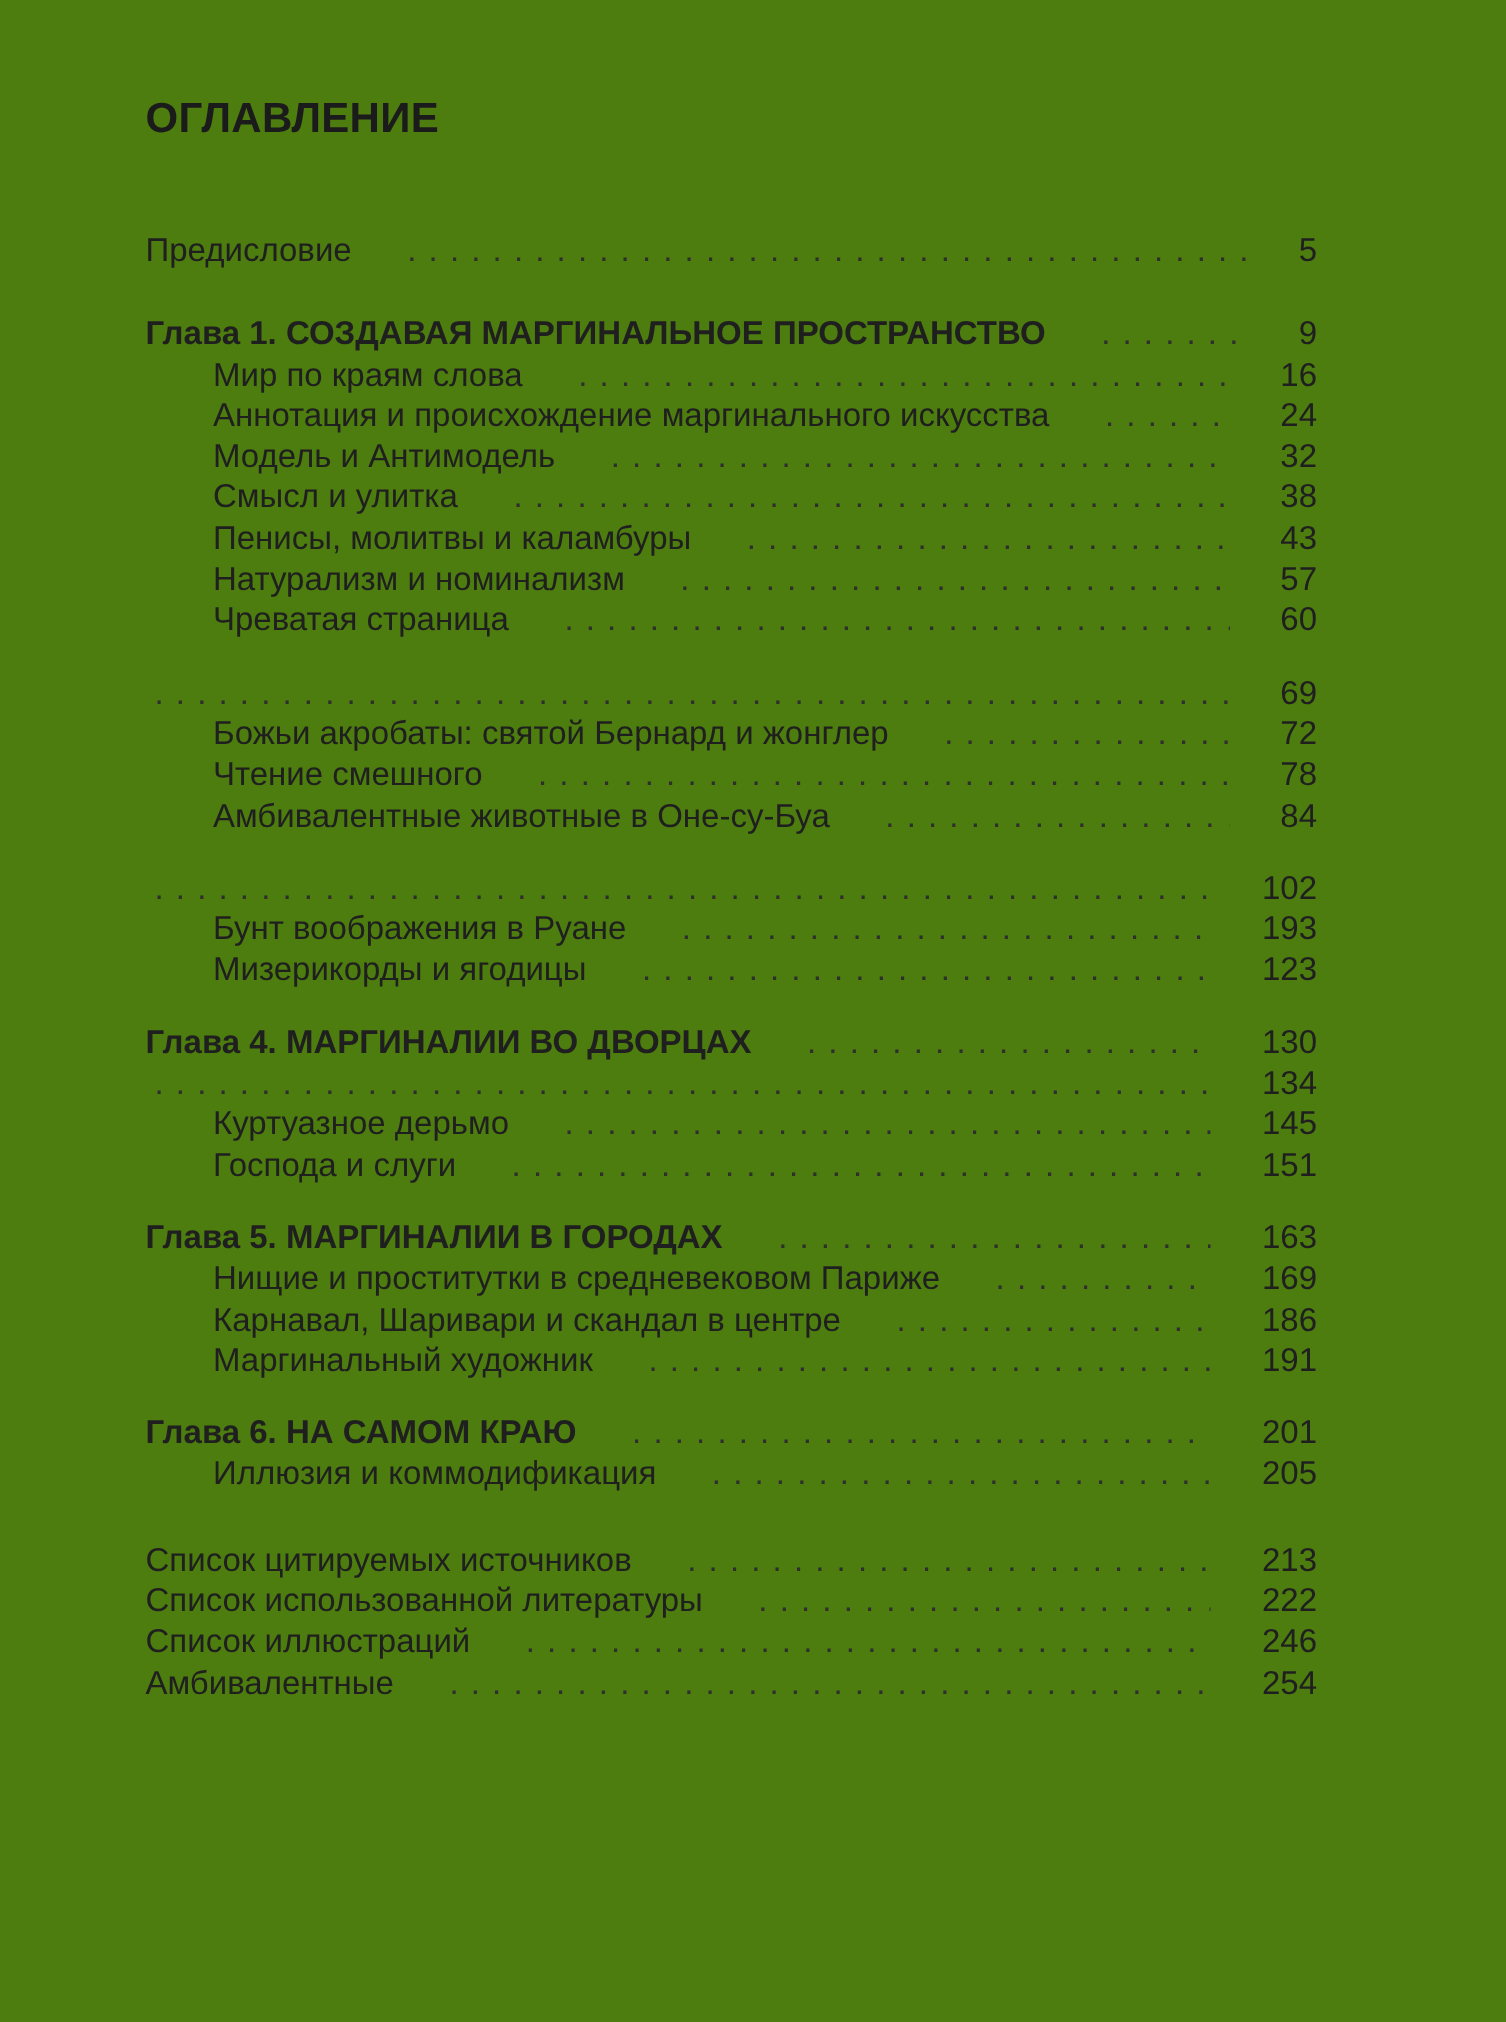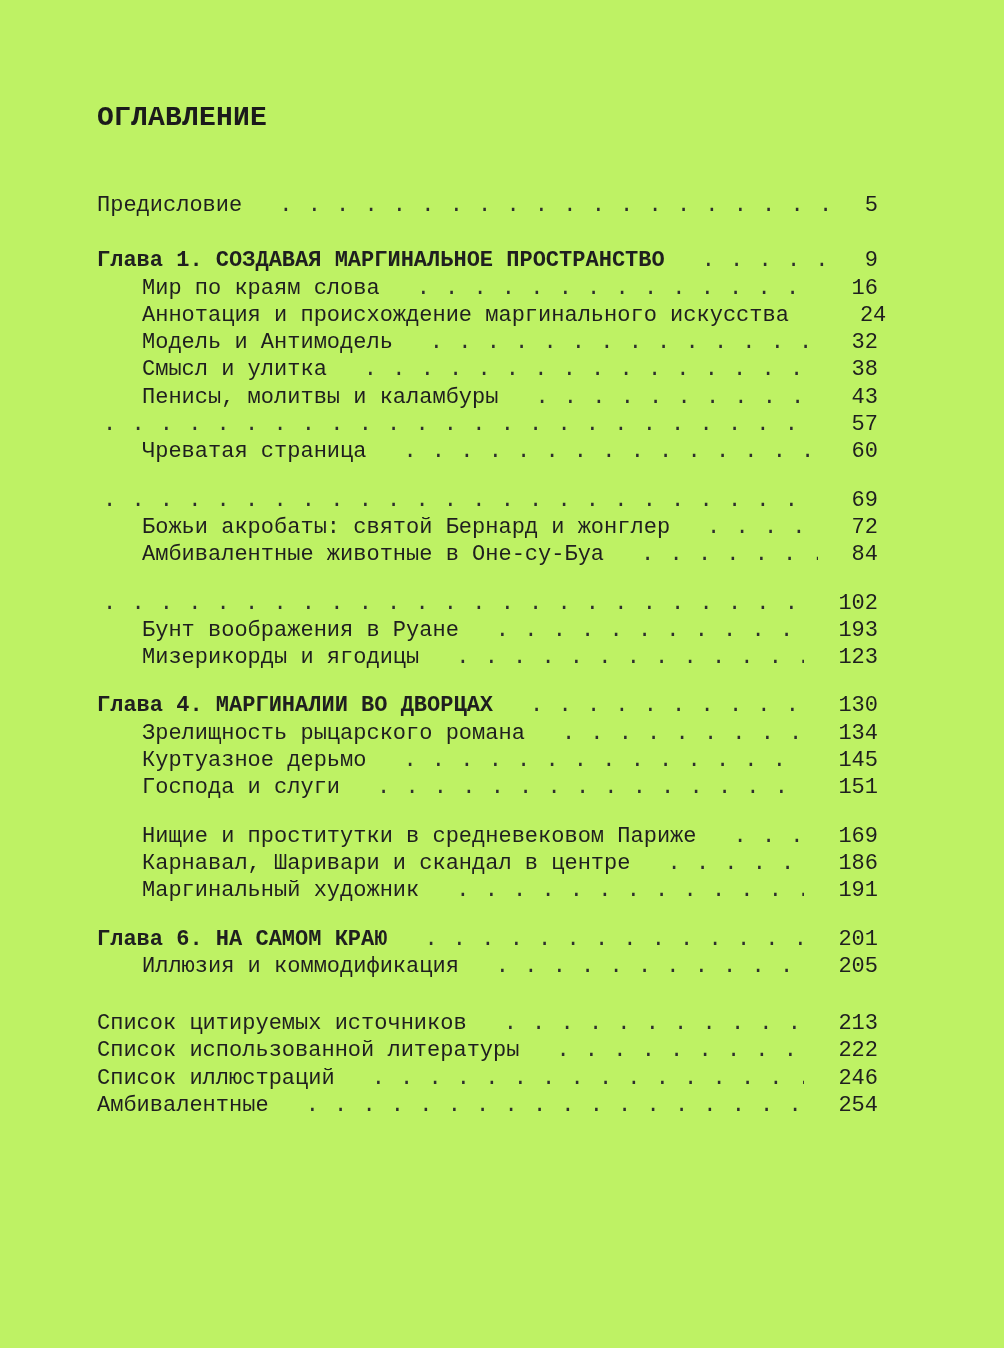--- a/index.html
+++ b/index.html
@@ -11,23 +11,22 @@
     width: 1004px;
     height: 1348px;
     font-family: "Liberation Sans", sans-serif;
     color: #1f1f1f;
     overflow: hidden;
   }
   .page {
     box-sizing: border-box;
     width: 1004px;
     height: 1348px;
-    padding: 104px 126px 0 97px;
-    background: #bef264;
-    font-family: Liberation Mono, monospace;
+    padding: 65px 126px 0 97px;
+    background: #4d7c0f;
   }
   .page-title {
     margin: 0;
     font-size: 28px;
     font-weight: 700;
     letter-spacing: 0.2px;
     color: #1b1b1b;
     line-height: 1;
   }
   .toc {
@@ -101,40 +100,46 @@
           <span class="label">Смысл и улитка</span>
           <span class="dots"></span>
           <span class="num">38</span>
         </div>
         <div class="row sub">
           <span class="label">Пенисы, молитвы и каламбуры</span>
           <span class="dots"></span>
           <span class="num">43</span>
         </div>
         <div class="row sub">
+          <span class="label">Натурализм и номинализм</span>
           <span class="dots"></span>
           <span class="num">57</span>
         </div>
         <div class="row sub">
           <span class="label">Чреватая страница</span>
           <span class="dots"></span>
           <span class="num">60</span>
         </div>
       </div>
       <div class="section section-chapter-2">
         <div class="row chapter">
           <span class="dots"></span>
           <span class="num">69</span>
         </div>
         <div class="row sub">
           <span class="label">Божьи акробаты: святой Бернард и жонглер</span>
           <span class="dots"></span>
           <span class="num">72</span>
         </div>
         <div class="row sub">
+          <span class="label">Чтение смешного</span>
+          <span class="dots"></span>
+          <span class="num">78</span>
+        </div>
+        <div class="row sub">
           <span class="label">Амбивалентные животные в Оне-су-Буа</span>
           <span class="dots"></span>
           <span class="num">84</span>
         </div>
       </div>
       <div class="section section-chapter-3">
         <div class="row sub">
           <span class="dots"></span>
           <span class="num">102</span>
         </div>
@@ -149,36 +154,40 @@
           <span class="num">123</span>
         </div>
       </div>
       <div class="section section-chapter-4">
         <div class="row chapter">
           <span class="label">Глава 4. МАРГИНАЛИИ ВО ДВОРЦАХ</span>
           <span class="dots"></span>
           <span class="num">130</span>
         </div>
         <div class="row sub">
-          <span class="label">Зрелищность рыцарского романа</span>
           <span class="dots"></span>
           <span class="num">134</span>
         </div>
         <div class="row sub">
           <span class="label">Куртуазное дерьмо</span>
           <span class="dots"></span>
           <span class="num">145</span>
         </div>
         <div class="row sub">
           <span class="label">Господа и слуги</span>
           <span class="dots"></span>
           <span class="num">151</span>
         </div>
       </div>
       <div class="section section-chapter-5">
+        <div class="row chapter">
+          <span class="label">Глава 5. МАРГИНАЛИИ В ГОРОДАХ</span>
+          <span class="dots"></span>
+          <span class="num">163</span>
+        </div>
         <div class="row sub">
           <span class="label">Нищие и проститутки в средневековом Париже</span>
           <span class="dots"></span>
           <span class="num">169</span>
         </div>
         <div class="row sub">
           <span class="label">Карнавал, Шаривари и скандал в центре</span>
           <span class="dots"></span>
           <span class="num">186</span>
         </div>

